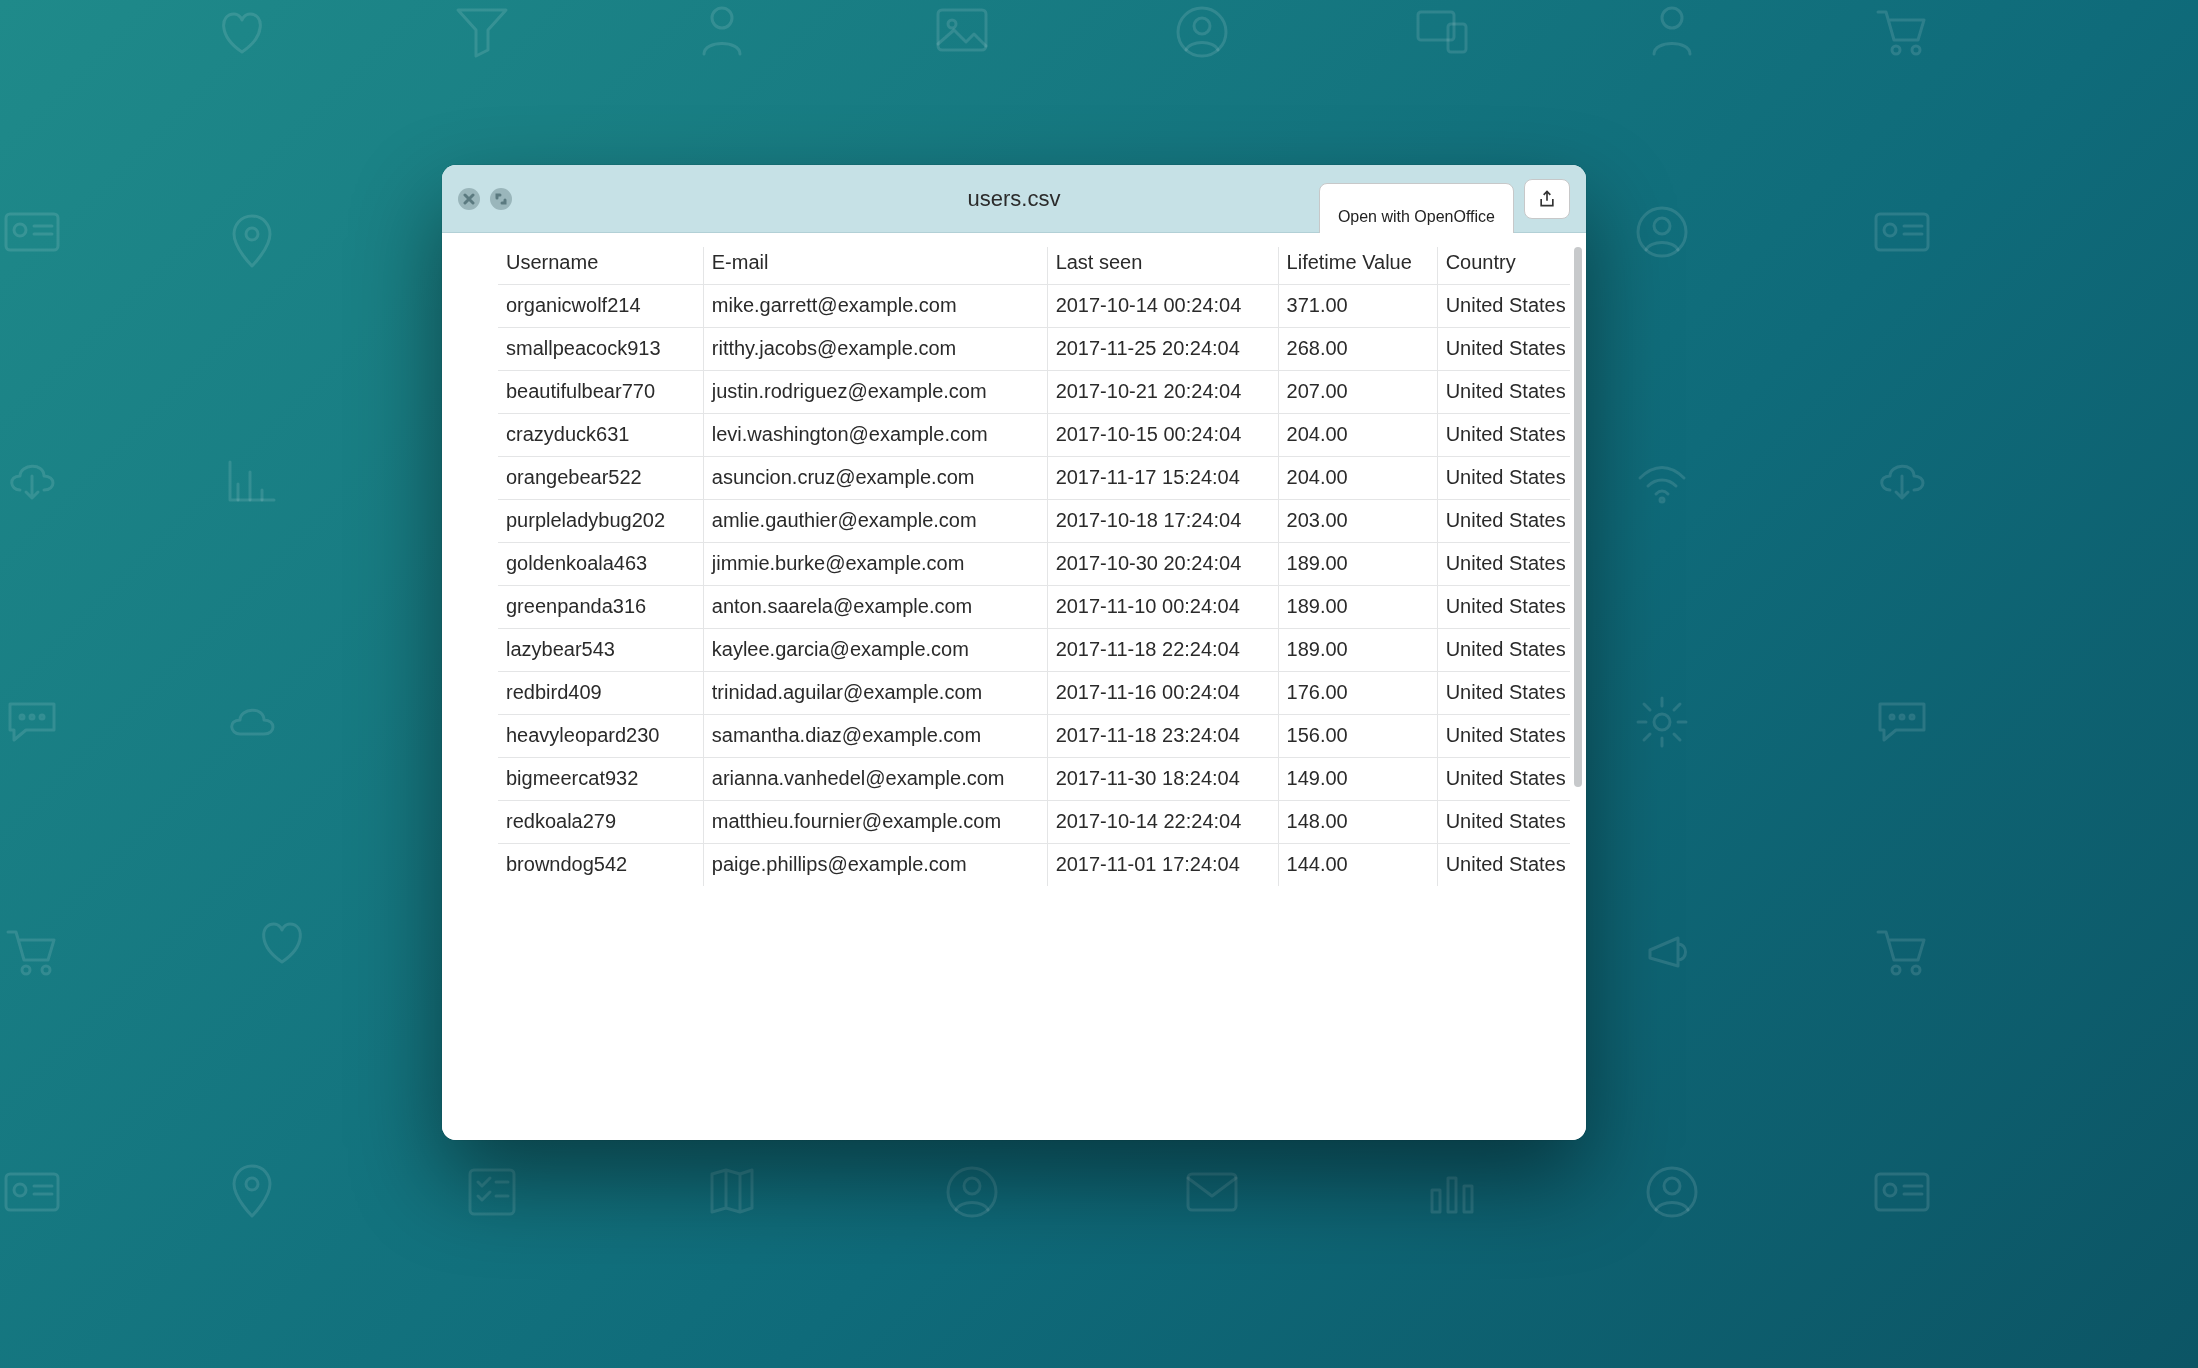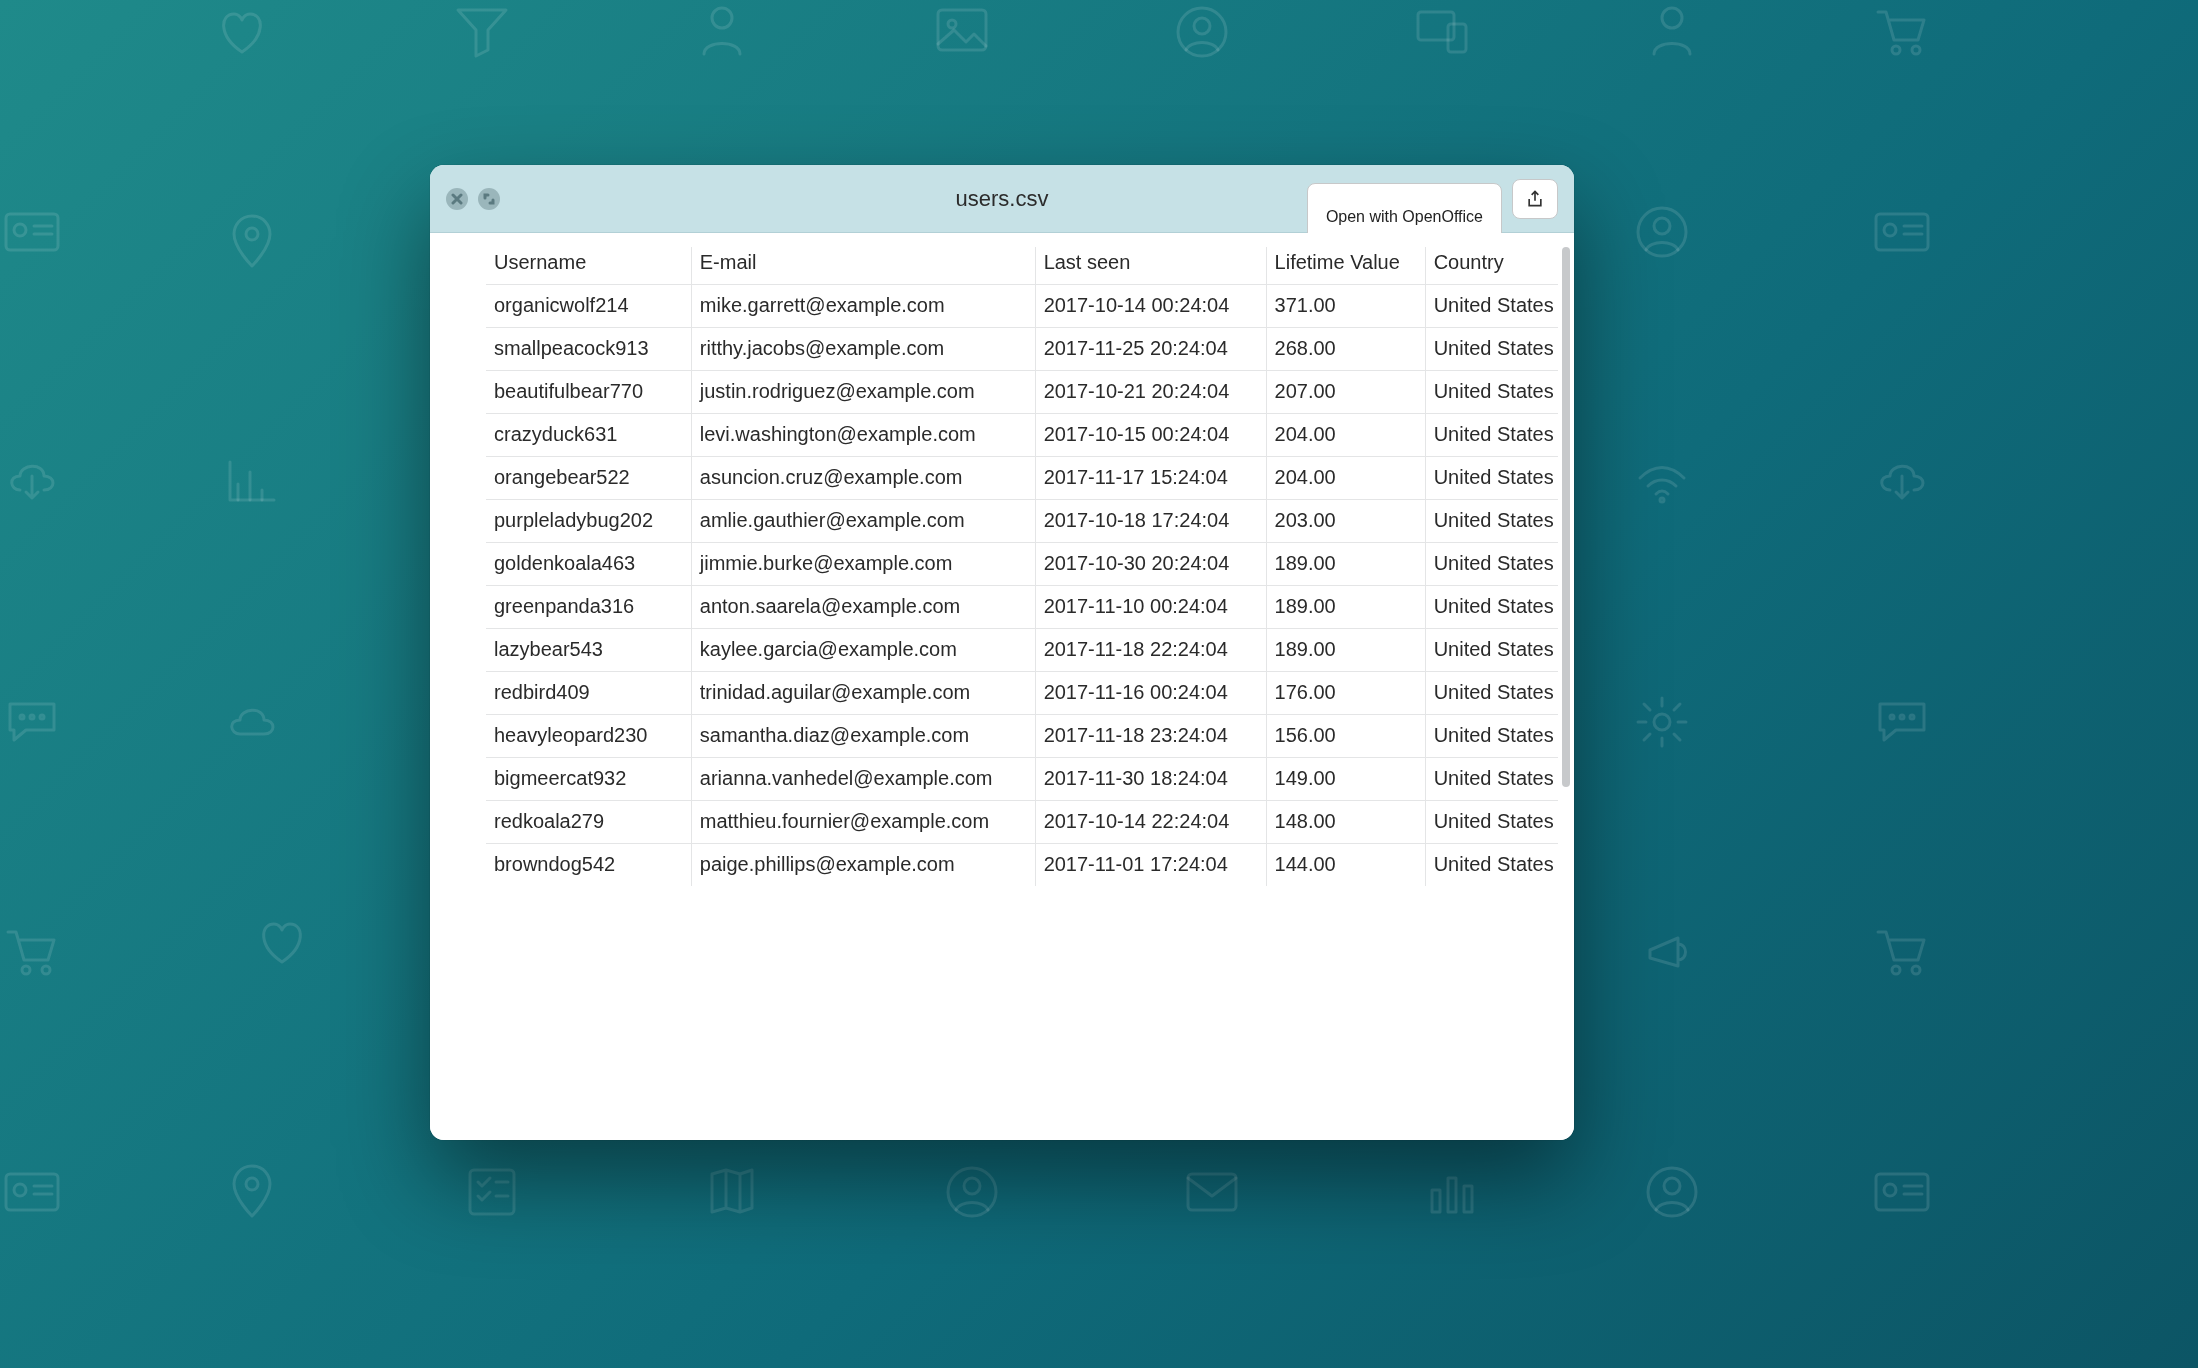--- a/index.html
+++ b/index.html
@@ -21,21 +21,21 @@
     position: absolute;
     width: 64px;
     height: 64px;
     color: rgba(255,255,255,0.12);
   }
   .bg-cell svg { width: 100%; height: 100%; stroke: currentColor; fill: none; stroke-width: 3; stroke-linecap: round; stroke-linejoin: round; }
 
   
   .window {
     position: absolute;
-    left: 430px;
+    left: 442px;
     top: 165px;
     width: 1144px;
     height: 975px;
     background: #f4f9fb;
     border-radius: 14px;
     box-shadow: 0 40px 90px rgba(0,0,0,0.45), 0 0 0 1px rgba(0,0,0,0.05);
     display: flex;
     flex-direction: column;
     overflow: hidden;
   }

